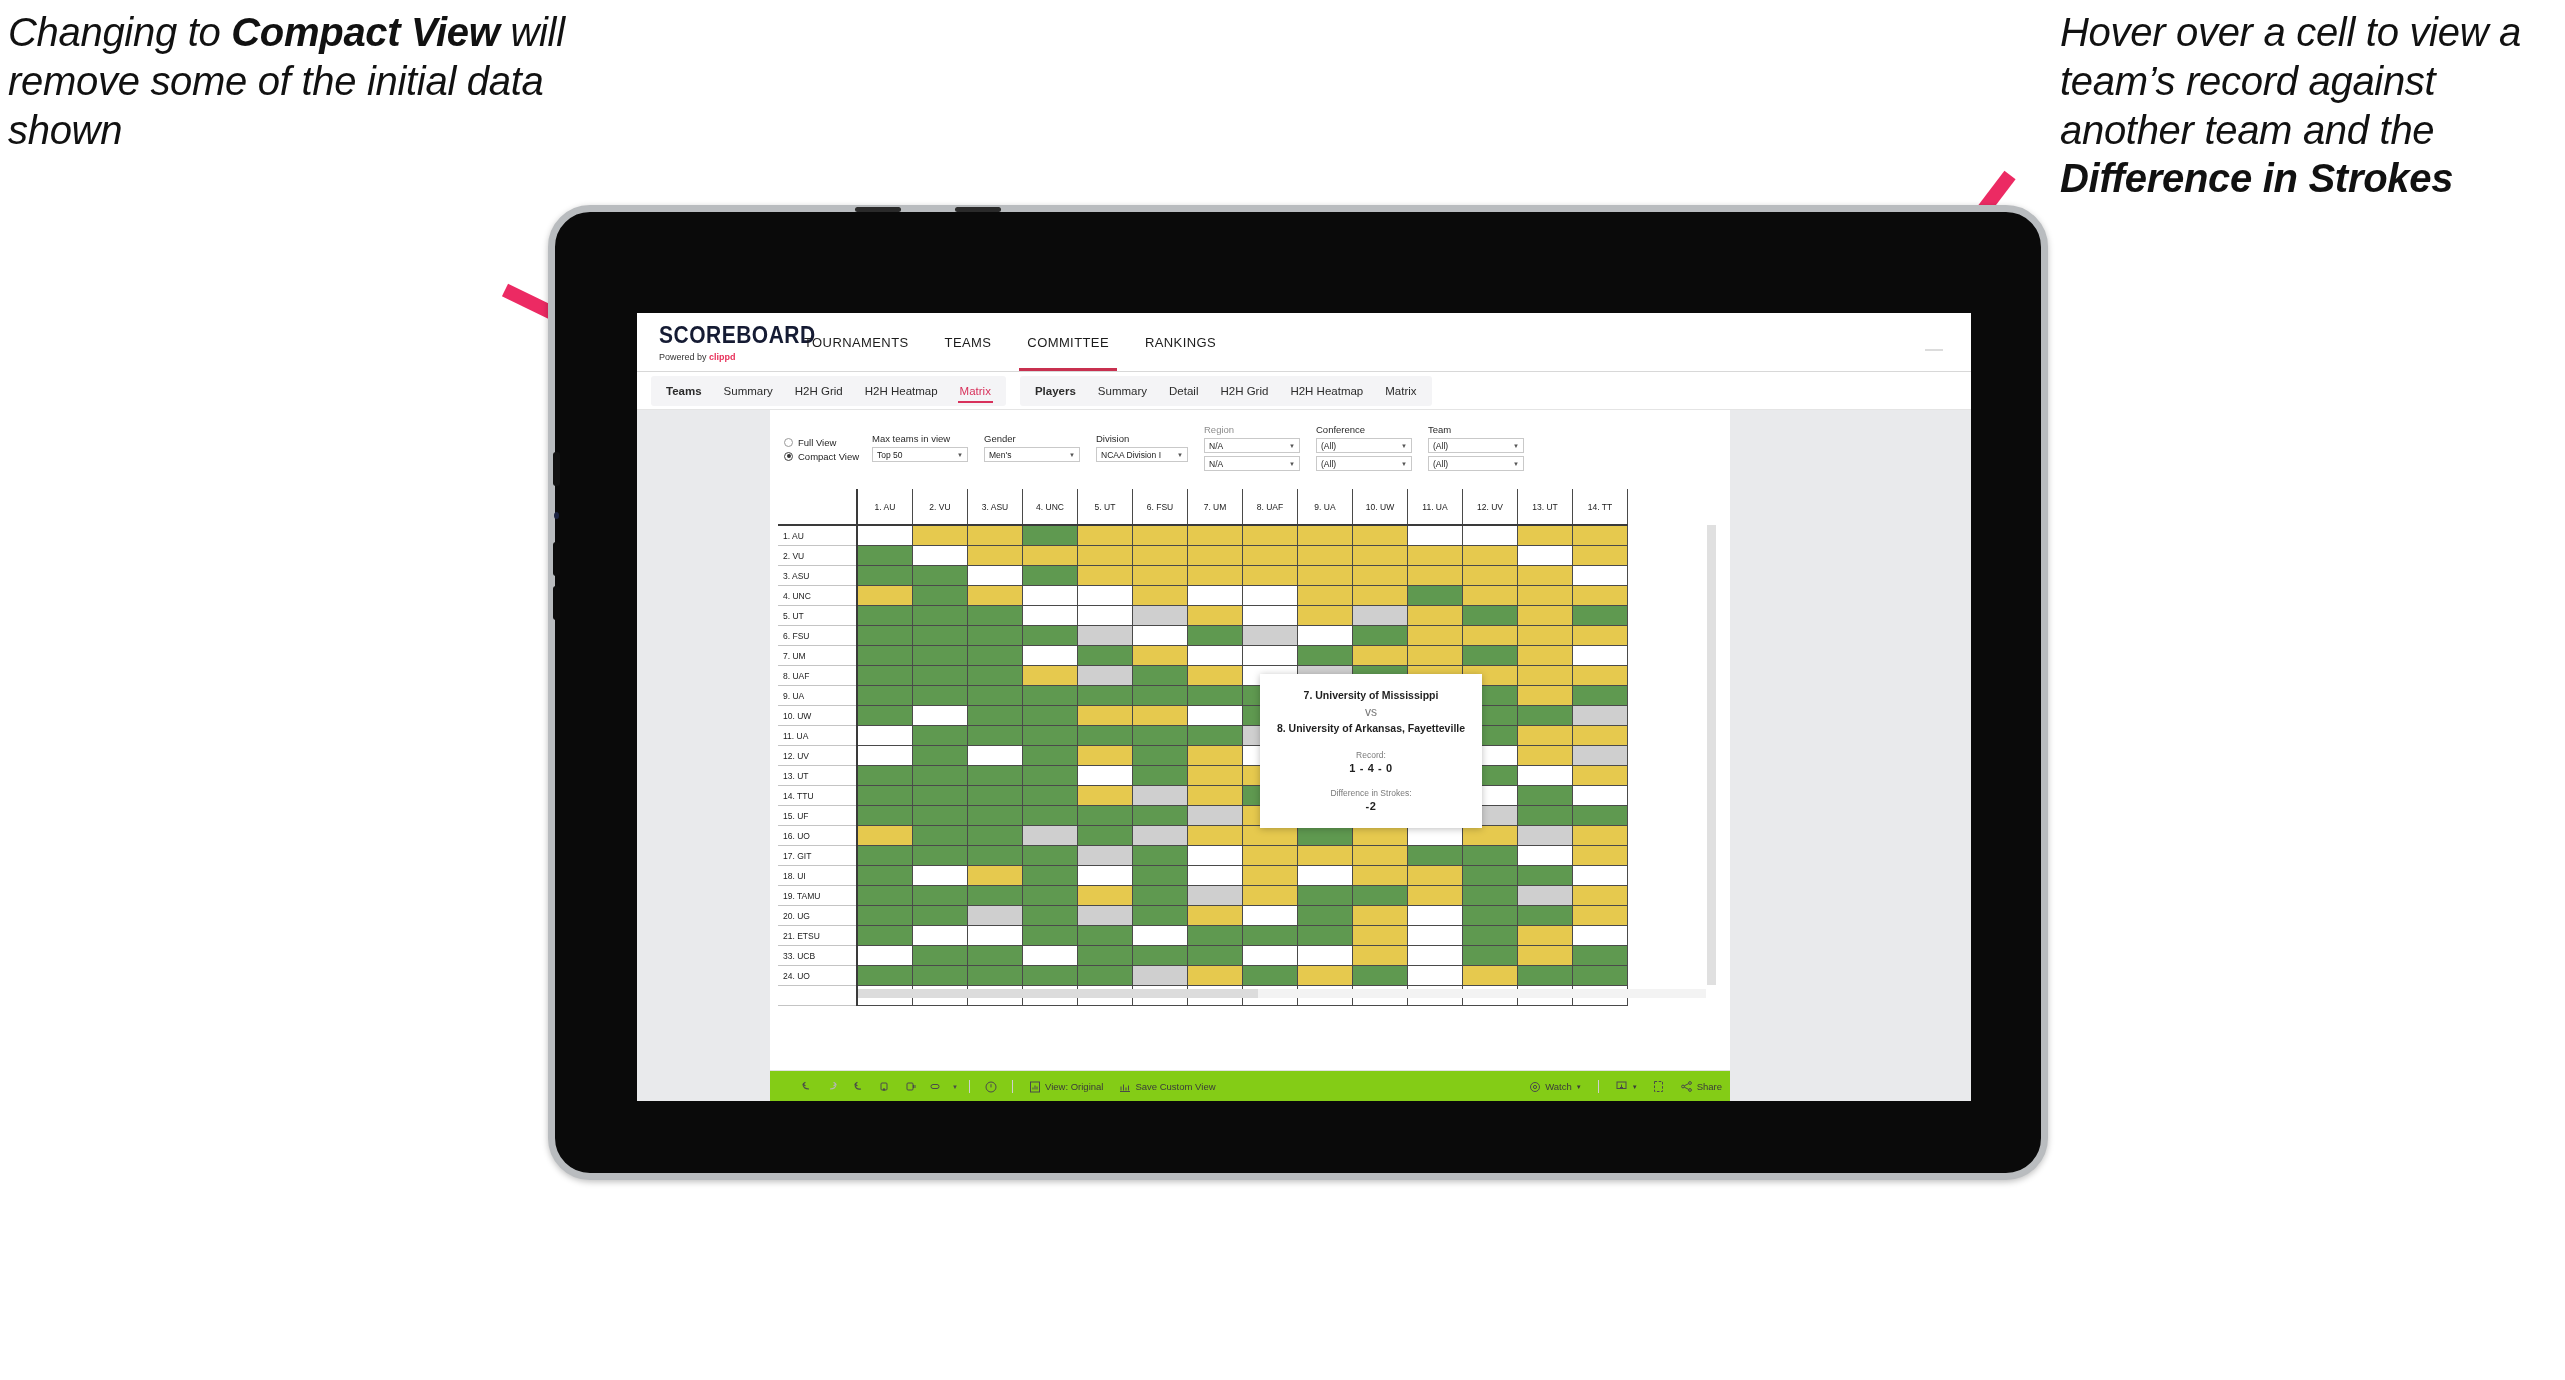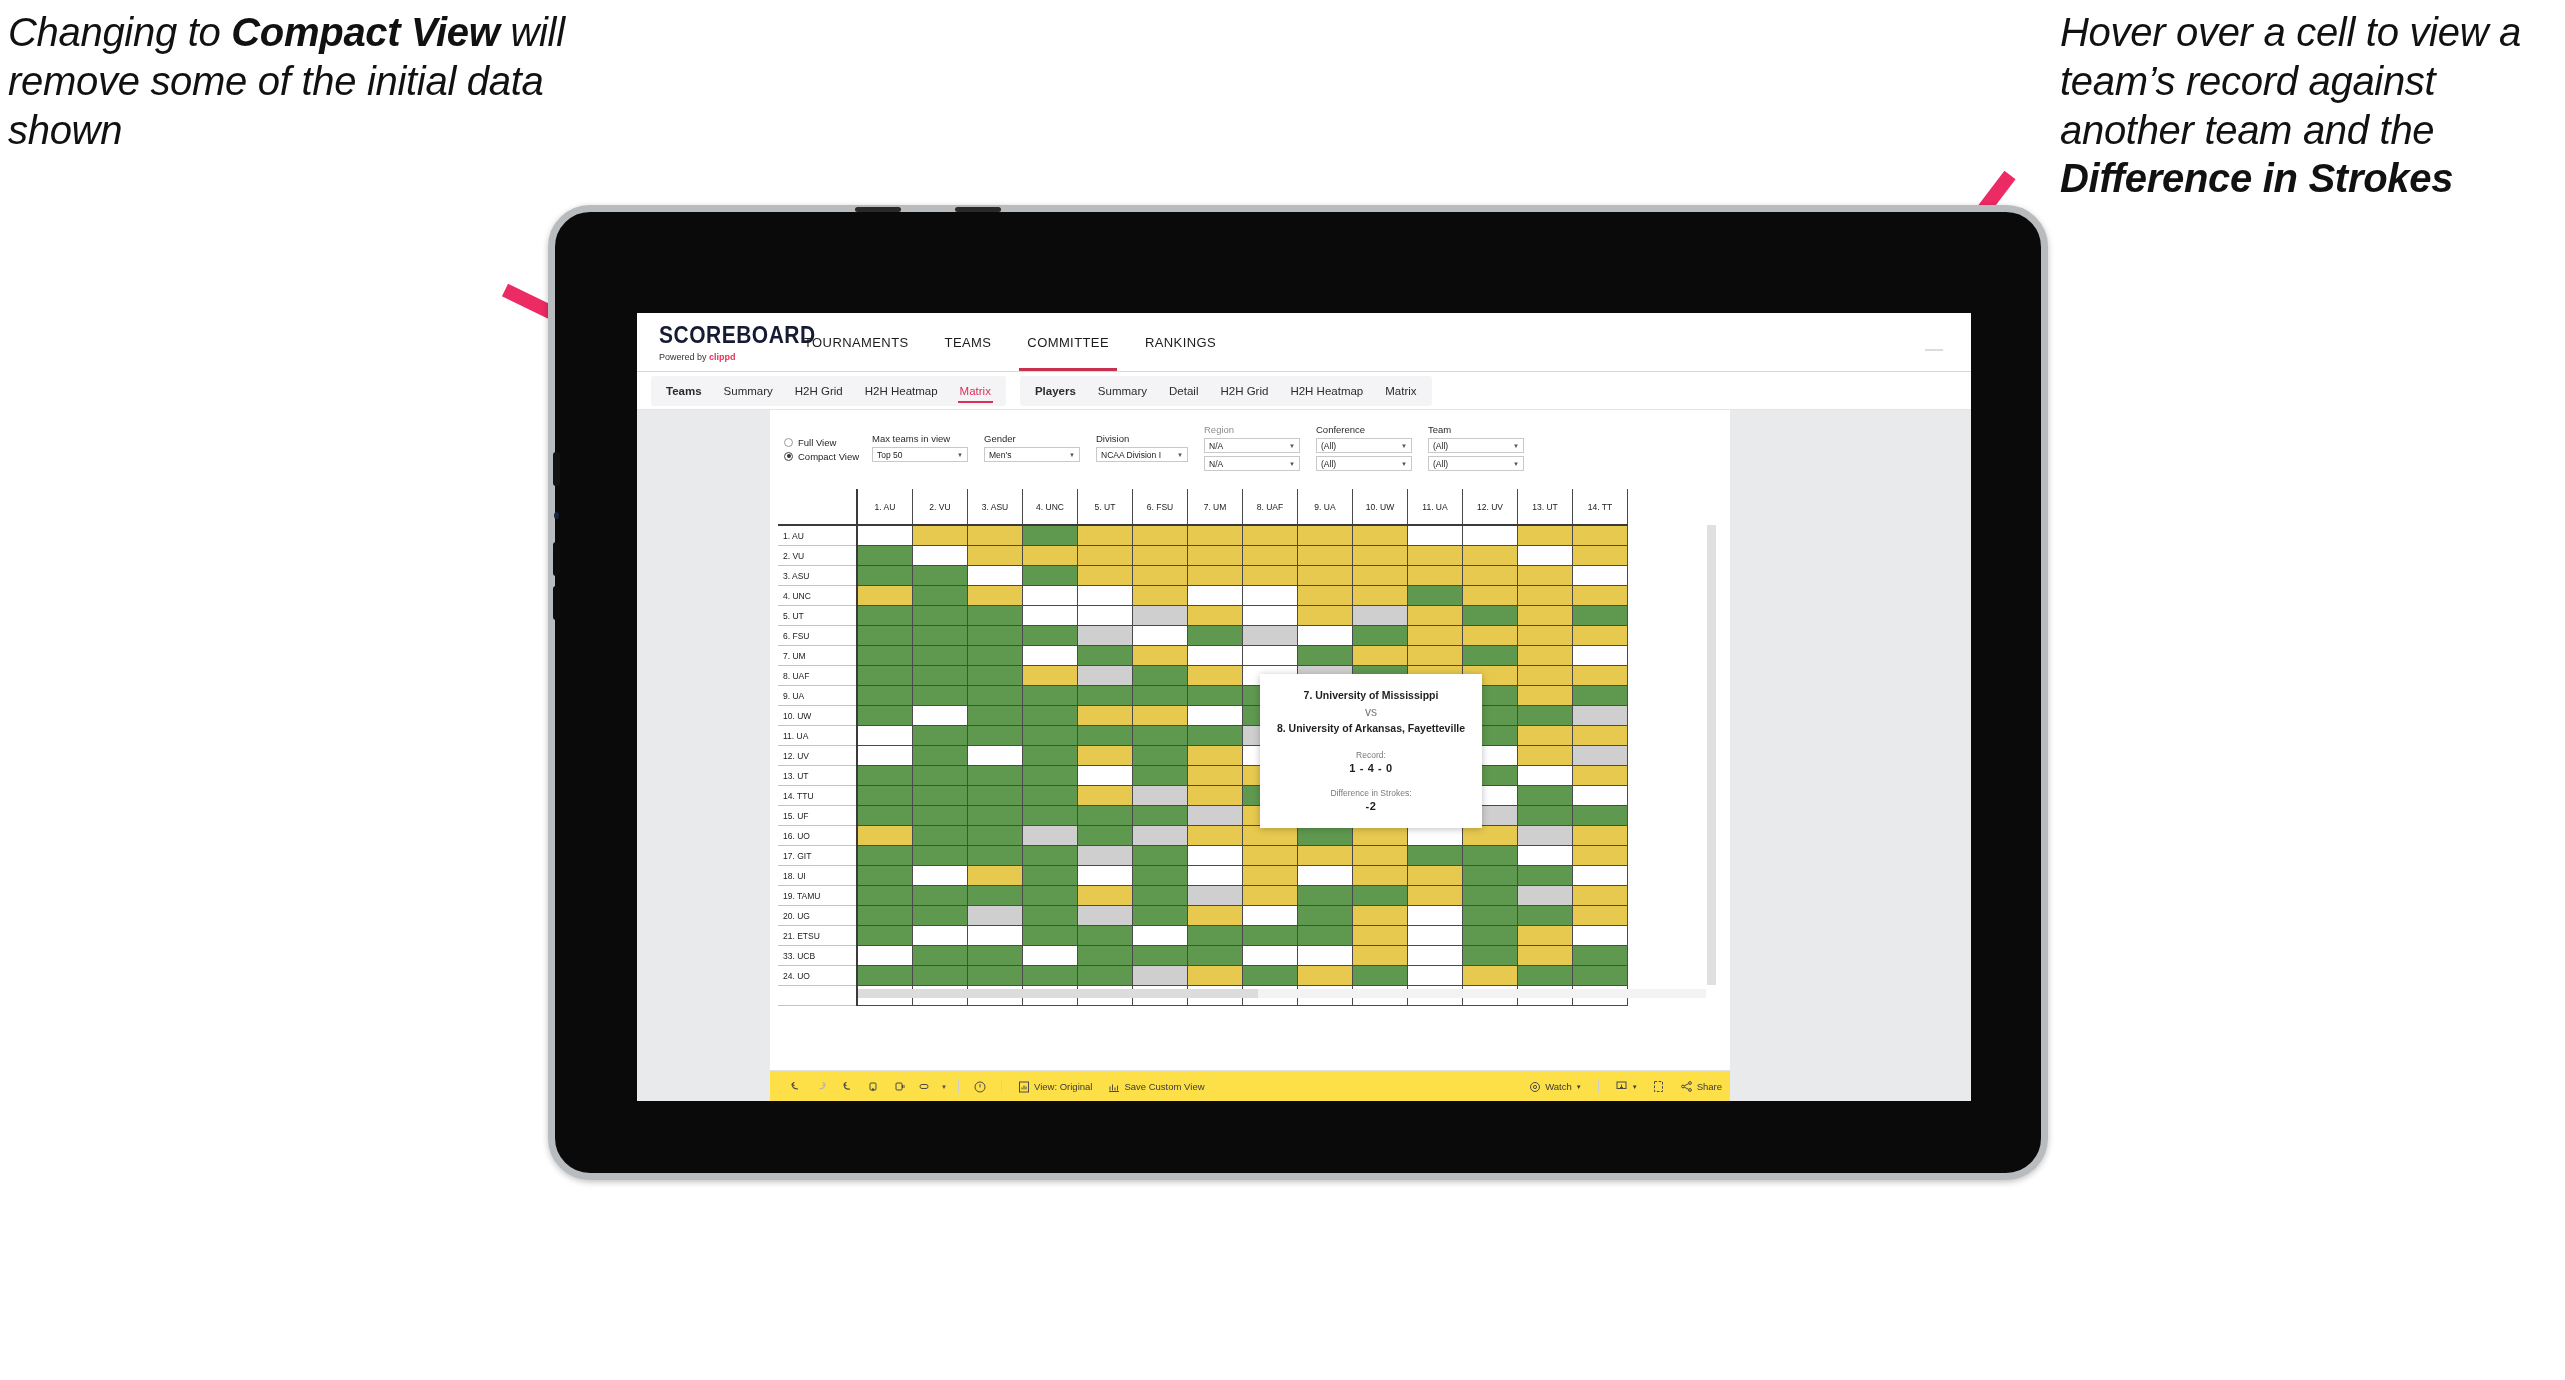--- a/index.html
+++ b/index.html
@@ -139,22 +139,22 @@
     box-shadow:0 1px 7px rgba(0,0,0,.26);padding:14px 10px 16px;box-sizing:border-box;
     text-align:center;z-index:30;
   }
   .tt-team{font-size:10.5px;color:#1f1f1f;font-weight:bold;line-height:1.45;}
   .tt-vs{font-size:12px;color:#777;margin:2px 0;}
   .tt-lbl{font-size:8.5px;color:#7a7a7a;margin-top:14px;}
   .tt-val{font-size:11px;color:#1f1f1f;font-weight:bold;margin-top:2px;letter-spacing:.6px;}
 
   
   #toolbar{
-    position:absolute;left:133px;bottom:0;width:960px;height:32px;background:#fde047;
-    border-top:1px solid #e1e1e1;display:flex;align-items:center;padding-left:12px;
+    position:absolute;left:133px;bottom:0;width:960px;height:32px;background:#84cc16;
+    border-top:1px solid #e1e1e1;display:flex;align-items:center;padding-left:23px;
     box-sizing:border-box;font-size:9.5px;color:#3a3a3a;
   }
   .tb-ico{width:26px;height:32px;display:flex;align-items:center;justify-content:center;cursor:pointer;color:#4a4a4a;}
   .tb-sep{width:1px;height:13px;background:#cfcfcf;margin:0 8px;}
   .tb-btn{display:flex;align-items:center;gap:4px;padding:0 8px;height:32px;cursor:pointer;}
   .tb-spacer{flex:1;}
   .tb-caret{font-size:6px;}
   svg{display:block;}
 </style>
 </head>

